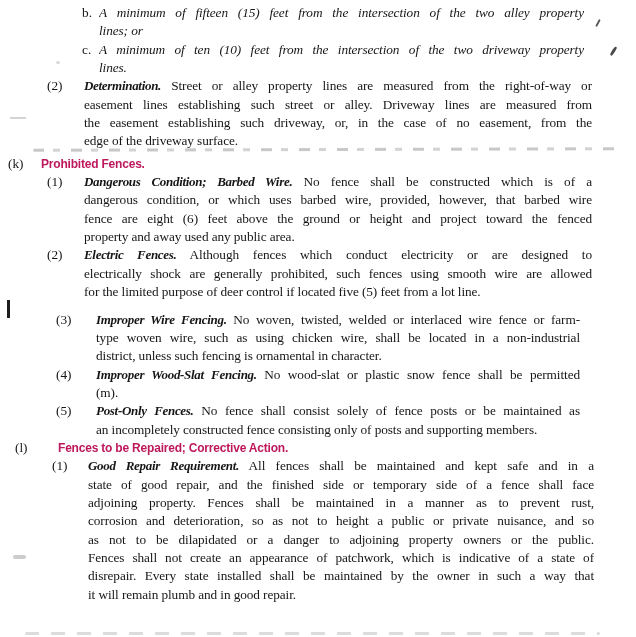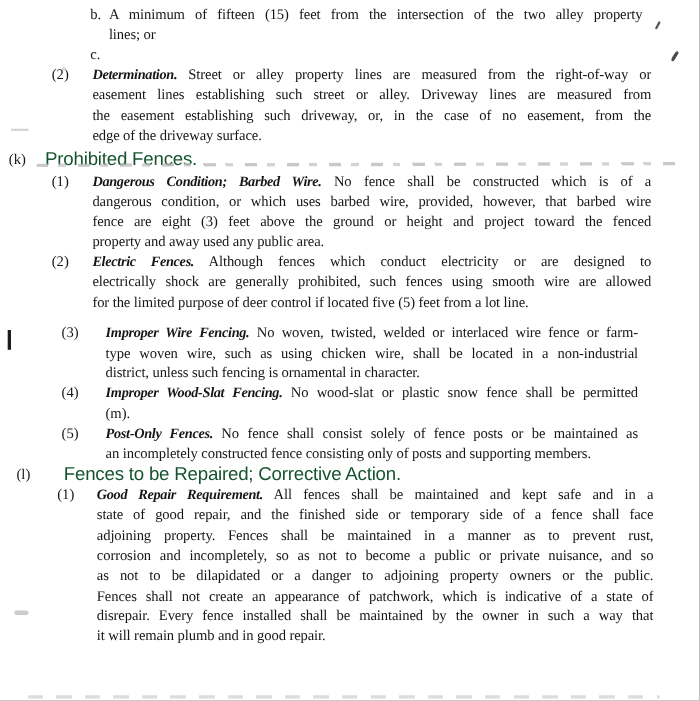--- a/index.html
+++ b/index.html
@@ -20,21 +20,21 @@
     top: 4px;
     left: 0;
     right: 0;
   }
   .row { display: flex; align-items: flex-start; }
   .lbl { flex: 0 0 auto; white-space: nowrap; }
   .body { flex: 1 1 auto; min-width: 0; }
 
   
   .lvl-alpha .lbl { margin-left: 82px; width: 17px; }
-  .lvl-alpha .body { margin-right: 52px; }
+  .lvl-alpha .body { margin-right: 52px; font-style: italic; }
   .lvl-num  .lbl { margin-left: 47px; width: 37px; }
   .lvl-num  .body { margin-right: 44px; }
   .lvl-num2 .lbl { margin-left: 56px; width: 40px; }
   .lvl-num2 .body { margin-right: 56px; }
   .lvl-num3 .lbl { margin-left: 52px; width: 36px; }
   .lvl-num3 .body { margin-right: 42px; }
   .lvl-seck .lbl { margin-left: 8px;  width: 33px; }
   .lvl-secl .lbl { margin-left: 15px; width: 43px; }
   .lvl-seck .body, .lvl-secl .body { margin-right: 10px; }
 
@@ -52,24 +52,24 @@
   .rh {
     font-family: Liberation Serif, serif;
     font-style: italic;
     font-weight: bold;
     font-size: 13px;
     letter-spacing: -0.3px;
   }
   
   .sh {
     font-family: "Liberation Sans", sans-serif;
-    font-weight: normal;
-    font-size: 17px;
+    font-weight: bold;
+    font-size: 12px;
     letter-spacing: -0.2px;
-    color: #14532d;
+    color: #be185d;
   }
 
   
   .artifact { position: absolute; pointer-events: none; }
   .streak-top {
     top: 148px; left: 33px; width: 588px; height: 3px;
     background: repeating-linear-gradient(90deg, #b6b6b6 0 11px, transparent 11px 20px, #c4c4c4 20px 27px, transparent 27px 38px);
     opacity: .75; border-radius: 2px; transform: rotate(-0.15deg);
   }
   .streak-bottom {
@@ -91,40 +91,44 @@
   <div class="content">
       <div class="row lvl-alpha">
         <div class="lbl">b.</div>
         <div class="body">
           <div class="ln">A minimum of fifteen (15) feet from the intersection of the two alley property</div>
           <div class="ln last">lines; or</div>
         </div>
       </div>
       <div class="row lvl-alpha">
         <div class="lbl">c.</div>
+        <div class="body">
+          <div class="ln">A minimum of ten (10) feet from the intersection of the two driveway property</div>
+          <div class="ln last">lines.</div>
+        </div>
       </div>
       <div class="row lvl-num">
         <div class="lbl">(2)</div>
         <div class="body">
           <div class="ln"><span class="rh">Determination.</span> Street or alley property lines are measured from the right-of-way or</div>
           <div class="ln">easement lines establishing such street or alley. Driveway lines are measured from</div>
           <div class="ln">the easement establishing such driveway, or, in the case of no easement, from the</div>
           <div class="ln last">edge of the driveway surface.</div>
         </div>
       </div>
       <div class="row lvl-seck" style="margin-top: 4px;">
         <div class="lbl">(k)</div>
         <div class="body"><span class="sh">Prohibited Fences.</span></div>
       </div>
       <div class="row lvl-num">
         <div class="lbl">(1)</div>
         <div class="body">
           <div class="ln"><span class="rh">Dangerous Condition; Barbed Wire.</span> No fence shall be constructed which is of a</div>
           <div class="ln">dangerous condition, or which uses barbed wire, provided, however, that barbed wire</div>
-          <div class="ln">fence are eight (3) feet above the ground or height and project toward the fenced</div>
+          <div class="ln">fence are eight (6) feet above the ground or height and project toward the fenced</div>
           <div class="ln last">property and away used any public area.</div>
         </div>
       </div>
       <div class="row lvl-num">
         <div class="lbl">(2)</div>
         <div class="body">
           <div class="ln"><span class="rh">Electric Fences.</span> Although fences which conduct electricity or are designed to</div>
           <div class="ln">electrically shock are generally prohibited, such fences using smooth wire are allowed</div>
           <div class="ln last">for the limited purpose of deer control if located five (5) feet from a lot line.</div>
         </div>
@@ -154,24 +158,24 @@
       <div class="row lvl-secl">
         <div class="lbl">(l)</div>
         <div class="body"><span class="sh">Fences to be Repaired; Corrective Action.</span></div>
       </div>
       <div class="row lvl-num3">
         <div class="lbl">(1)</div>
         <div class="body">
           <div class="ln"><span class="rh">Good Repair Requirement.</span> All fences shall be maintained and kept safe and in a</div>
           <div class="ln">state of good repair, and the finished side or temporary side of a fence shall face</div>
           <div class="ln">adjoining property. Fences shall be maintained in a manner as to prevent rust,</div>
-          <div class="ln">corrosion and incompletely, so as not to become a public or private nuisance, and so</div>
+          <div class="ln">corrosion and deterioration, so as not to height a public or private nuisance, and so</div>
           <div class="ln">as not to be dilapidated or a danger to adjoining property owners or the public.</div>
           <div class="ln">Fences shall not create an appearance of patchwork, which is indicative of a state of</div>
-          <div class="ln">disrepair. Every fence installed shall be maintained by the owner in such a way that</div>
+          <div class="ln">disrepair. Every state installed shall be maintained by the owner in such a way that</div>
           <div class="ln last">it will remain plumb and in good repair.</div>
         </div>
       </div>
     </div>
 
   <div class="artifact streak-top"></div>
   <div class="artifact streak-bottom"></div>
   <div class="artifact tick1"></div>
   <div class="artifact tick2"></div>
   <div class="artifact revbar"></div>

